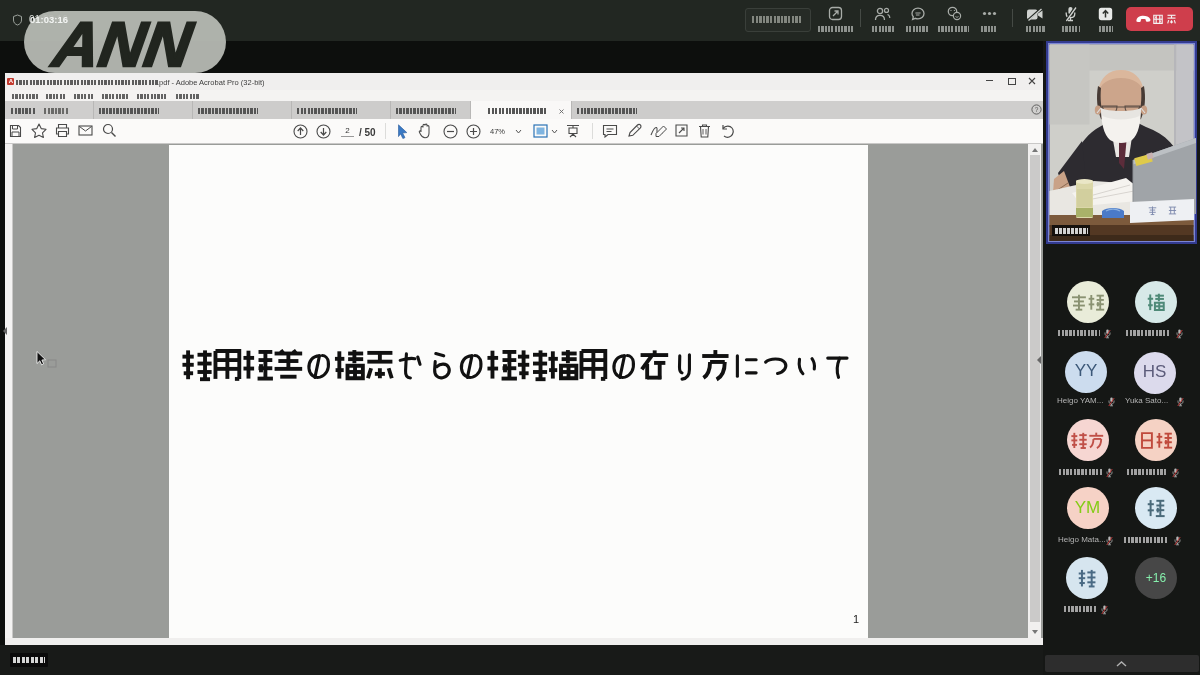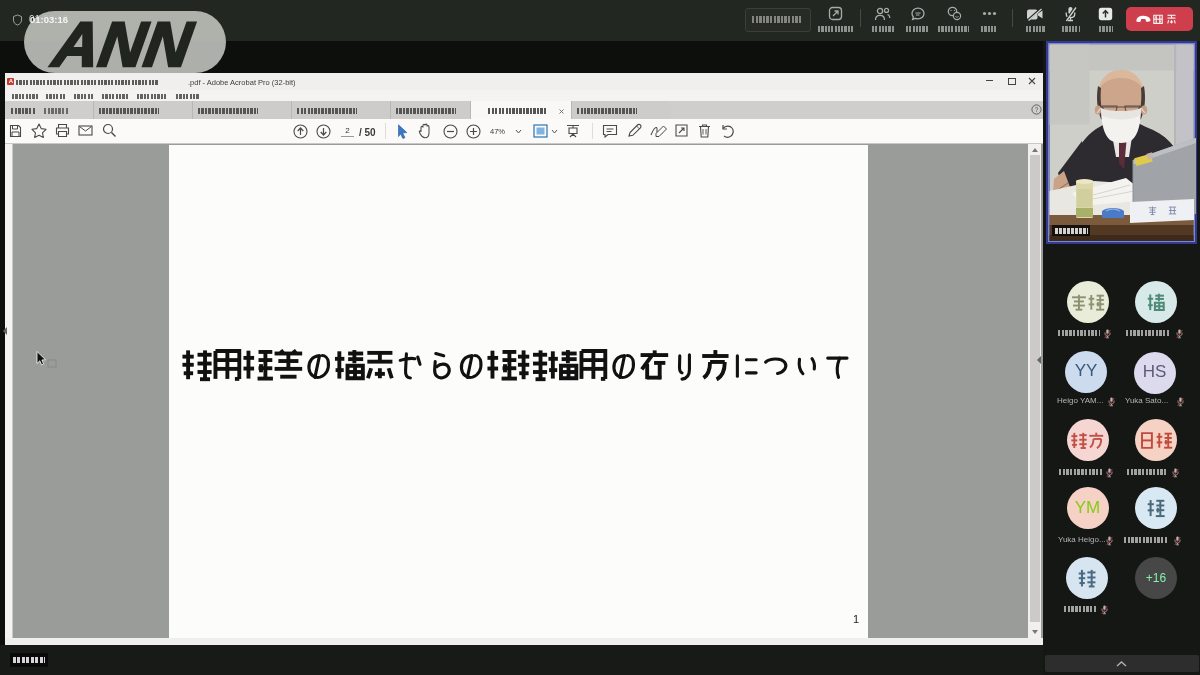--- a/index.html
+++ b/index.html
@@ -92,21 +92,21 @@
       <path d="M5,6.2 V9.4" stroke="#f4f4f4" stroke-width="1.15" fill="none" stroke-linecap="butt"></path>
       <path d="M7.8,6.2 L8.8,9.4" stroke="#f4f4f4" stroke-width="1.15" fill="none" stroke-linecap="butt"></path>
       <path d="M3.4,8 H6.6" stroke="#f4f4f4" stroke-width="1.15" fill="none" stroke-linecap="butt"></path>
     </g>
   </svg>
 <div class="abs" style="left:5px;top:73px;width:1038px;height:572px;background:#9a9c99;"></div>
 <div class="abs" style="left:5px;top:73px;width:1038px;height:17px;background:#f0efee;"></div>
 <div class="abs" style="left:7px;top:77.5px;width:7px;height:7px;background:#c23a2e;border-radius:1px;"></div>
 <div class="abs" style="left:7.5px;top:78.5px;width:7px;height:5px;font-size:6px;color:#fff;font-weight:bold;line-height:5px;text-align:center;">A</div>
 <div style="position:absolute;left:16px;top:79.5px;width:143px;height:5px;background:repeating-linear-gradient(90deg,#5c5c5c 0 2.2px,transparent 2.2px 3.4000000000000004px);border-radius:0px;"></div>
-<div class="abs" style="left:157px;top:77.5px;font-size:7.5px;color:#3c3c3c;margin-left:31px;">.pdf - Adobe Acrobat Pro (32-bit)</div>
+<div class="abs" style="left:157px;top:77.5px;font-size:7.5px;color:#3c3c3c;">.pdf - Adobe Acrobat Pro (32-bit)</div>
 <div class="abs" style="left:986px;top:80px;width:7px;height:1.4px;background:#444;"></div>
 <div class="abs" style="left:1008px;top:77.5px;width:5.5px;height:5.5px;border:1.1px solid #444;"></div>
 <svg class="abs" style="left:1028px;top:76.5px" width="8" height="8" viewBox="0 0 8 8">
     <path d="M1,1 L7,7 M7,1 L1,7" stroke="#444" stroke-width="1.1"></path>
   </svg>
 <div class="abs" style="left:5px;top:90px;width:1038px;height:11px;background:#f4f3f2;"></div>
 <div style="position:absolute;left:12px;top:94px;width:26px;height:5px;background:repeating-linear-gradient(90deg,#636363 0 2.2px,transparent 2.2px 3.4000000000000004px);border-radius:0px;"></div>
 <div style="position:absolute;left:46px;top:94px;width:20px;height:5px;background:repeating-linear-gradient(90deg,#636363 0 2.2px,transparent 2.2px 3.4000000000000004px);border-radius:0px;"></div>
 <div style="position:absolute;left:74px;top:94px;width:20px;height:5px;background:repeating-linear-gradient(90deg,#636363 0 2.2px,transparent 2.2px 3.4000000000000004px);border-radius:0px;"></div>
 <div style="position:absolute;left:102px;top:94px;width:26px;height:5px;background:repeating-linear-gradient(90deg,#636363 0 2.2px,transparent 2.2px 3.4000000000000004px);border-radius:0px;"></div>
@@ -623,21 +623,21 @@
 <rect x="2.3" y="0.5" width="2.4" height="4.5" rx="1.2" fill="#b8b8b8"></rect>
 <path d="M1,3.5 V4.5 C1,6 2,7 3.5,7 C5,7 6,6 6,4.5 V3.5 M3.5,7 V8.6 M2,8.8 H5" stroke="#b8b8b8" stroke-width="0.8" fill="none"></path>
 <path d="M0.8,9 L6.2,1" stroke="#d04040" stroke-width="0.9"></path>
   </svg>
 <div style="position:absolute;left:1127px;top:469px;width:40px;height:6px;background:repeating-linear-gradient(90deg,#a2a2a2 0 2.4px,transparent 2.4px 3.7px);border-radius:0px;"></div>
 <svg class="abs" style="left:1172px;top:468px" width="7" height="10" viewBox="0 0 7 10">
 <rect x="2.3" y="0.5" width="2.4" height="4.5" rx="1.2" fill="#b8b8b8"></rect>
 <path d="M1,3.5 V4.5 C1,6 2,7 3.5,7 C5,7 6,6 6,4.5 V3.5 M3.5,7 V8.6 M2,8.8 H5" stroke="#b8b8b8" stroke-width="0.8" fill="none"></path>
 <path d="M0.8,9 L6.2,1" stroke="#d04040" stroke-width="0.9"></path>
   </svg>
-<div class="abs" style="left:1058px;top:535px;font-size:8px;color:#b4b4b4;">Yuka Heigo...</div>
+<div class="abs" style="left:1058px;top:535px;font-size:8px;color:#b4b4b4;">Heigo Mata...</div>
 <svg class="abs" style="left:1106px;top:536px" width="7" height="10" viewBox="0 0 7 10">
 <rect x="2.3" y="0.5" width="2.4" height="4.5" rx="1.2" fill="#b8b8b8"></rect>
 <path d="M1,3.5 V4.5 C1,6 2,7 3.5,7 C5,7 6,6 6,4.5 V3.5 M3.5,7 V8.6 M2,8.8 H5" stroke="#b8b8b8" stroke-width="0.8" fill="none"></path>
 <path d="M0.8,9 L6.2,1" stroke="#d04040" stroke-width="0.9"></path>
   </svg>
 <div style="position:absolute;left:1124px;top:537px;width:44px;height:6px;background:repeating-linear-gradient(90deg,#a2a2a2 0 2.4px,transparent 2.4px 3.7px);border-radius:0px;"></div>
 <svg class="abs" style="left:1174px;top:536px" width="7" height="10" viewBox="0 0 7 10">
 <rect x="2.3" y="0.5" width="2.4" height="4.5" rx="1.2" fill="#b8b8b8"></rect>
 <path d="M1,3.5 V4.5 C1,6 2,7 3.5,7 C5,7 6,6 6,4.5 V3.5 M3.5,7 V8.6 M2,8.8 H5" stroke="#b8b8b8" stroke-width="0.8" fill="none"></path>
 <path d="M0.8,9 L6.2,1" stroke="#d04040" stroke-width="0.9"></path>

